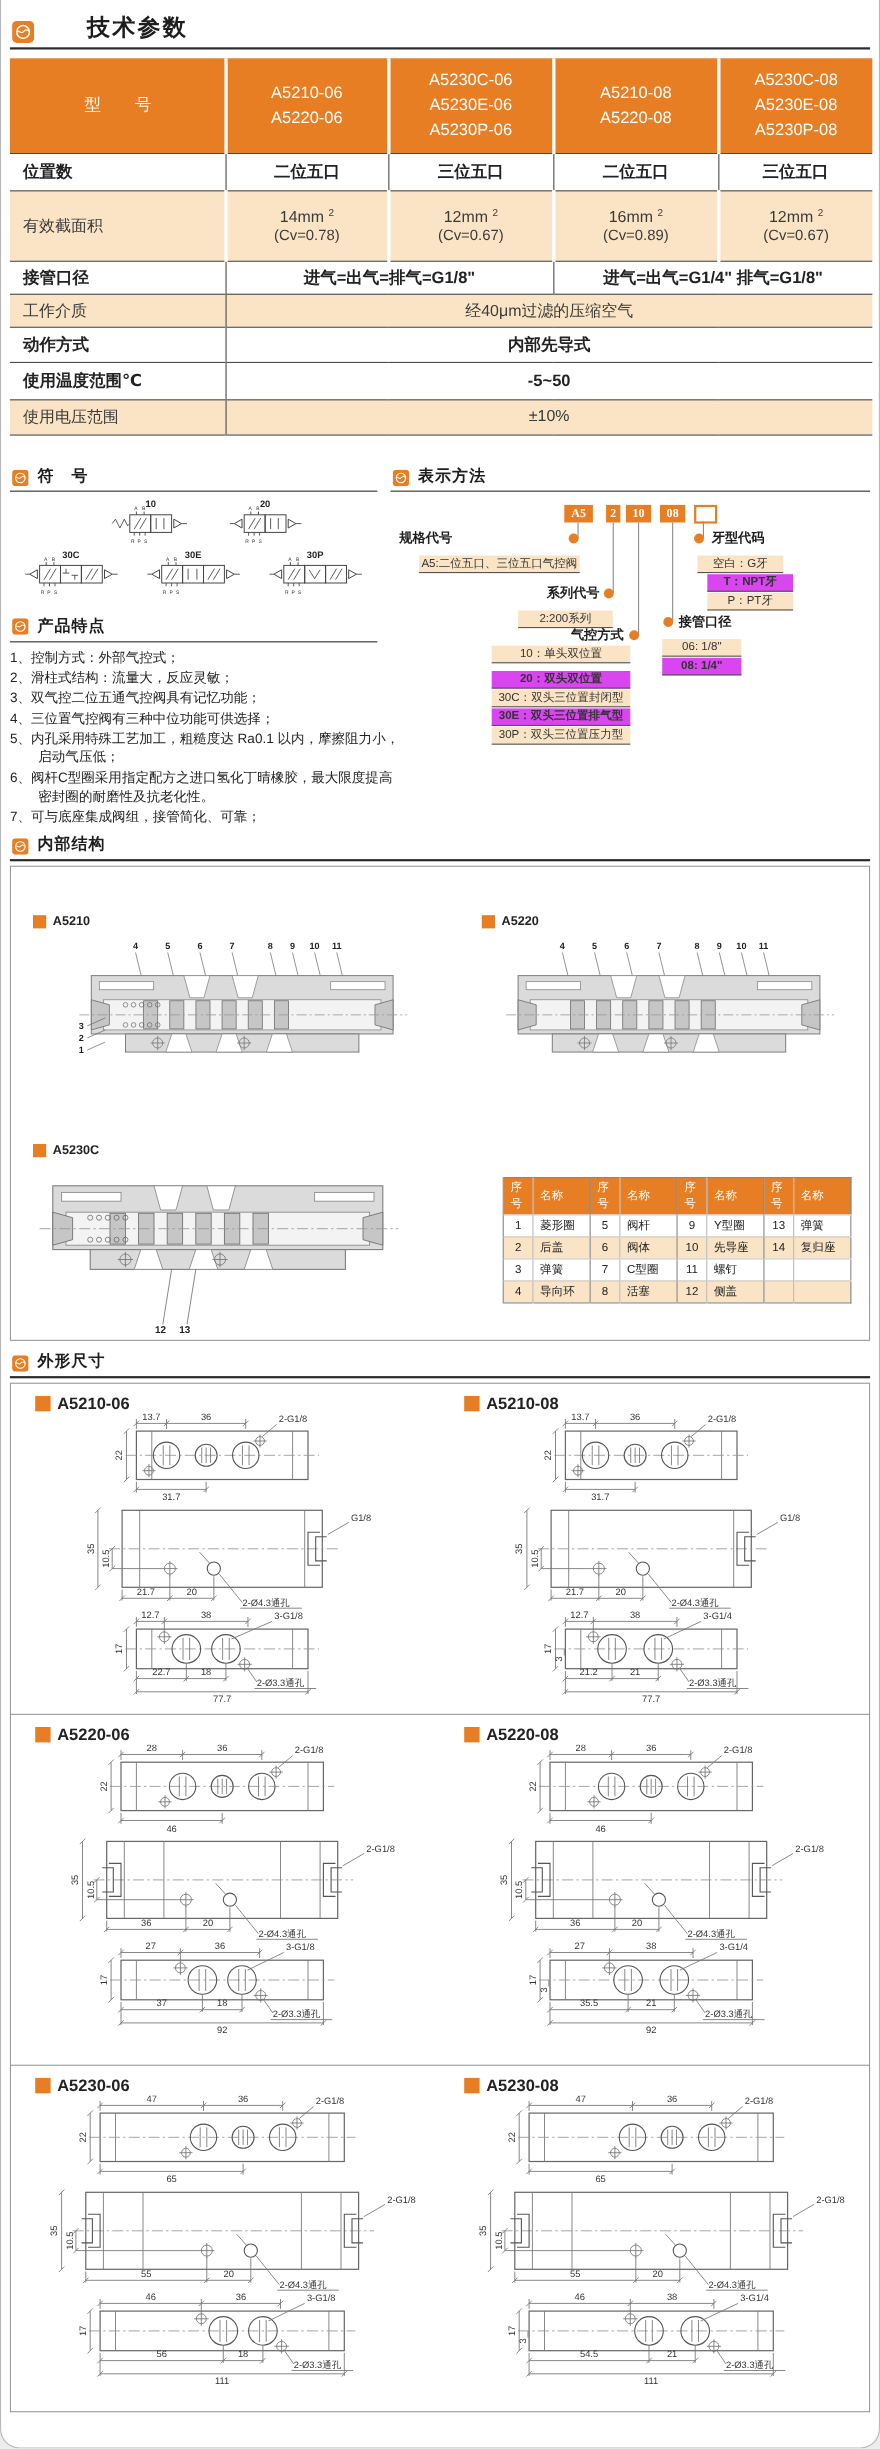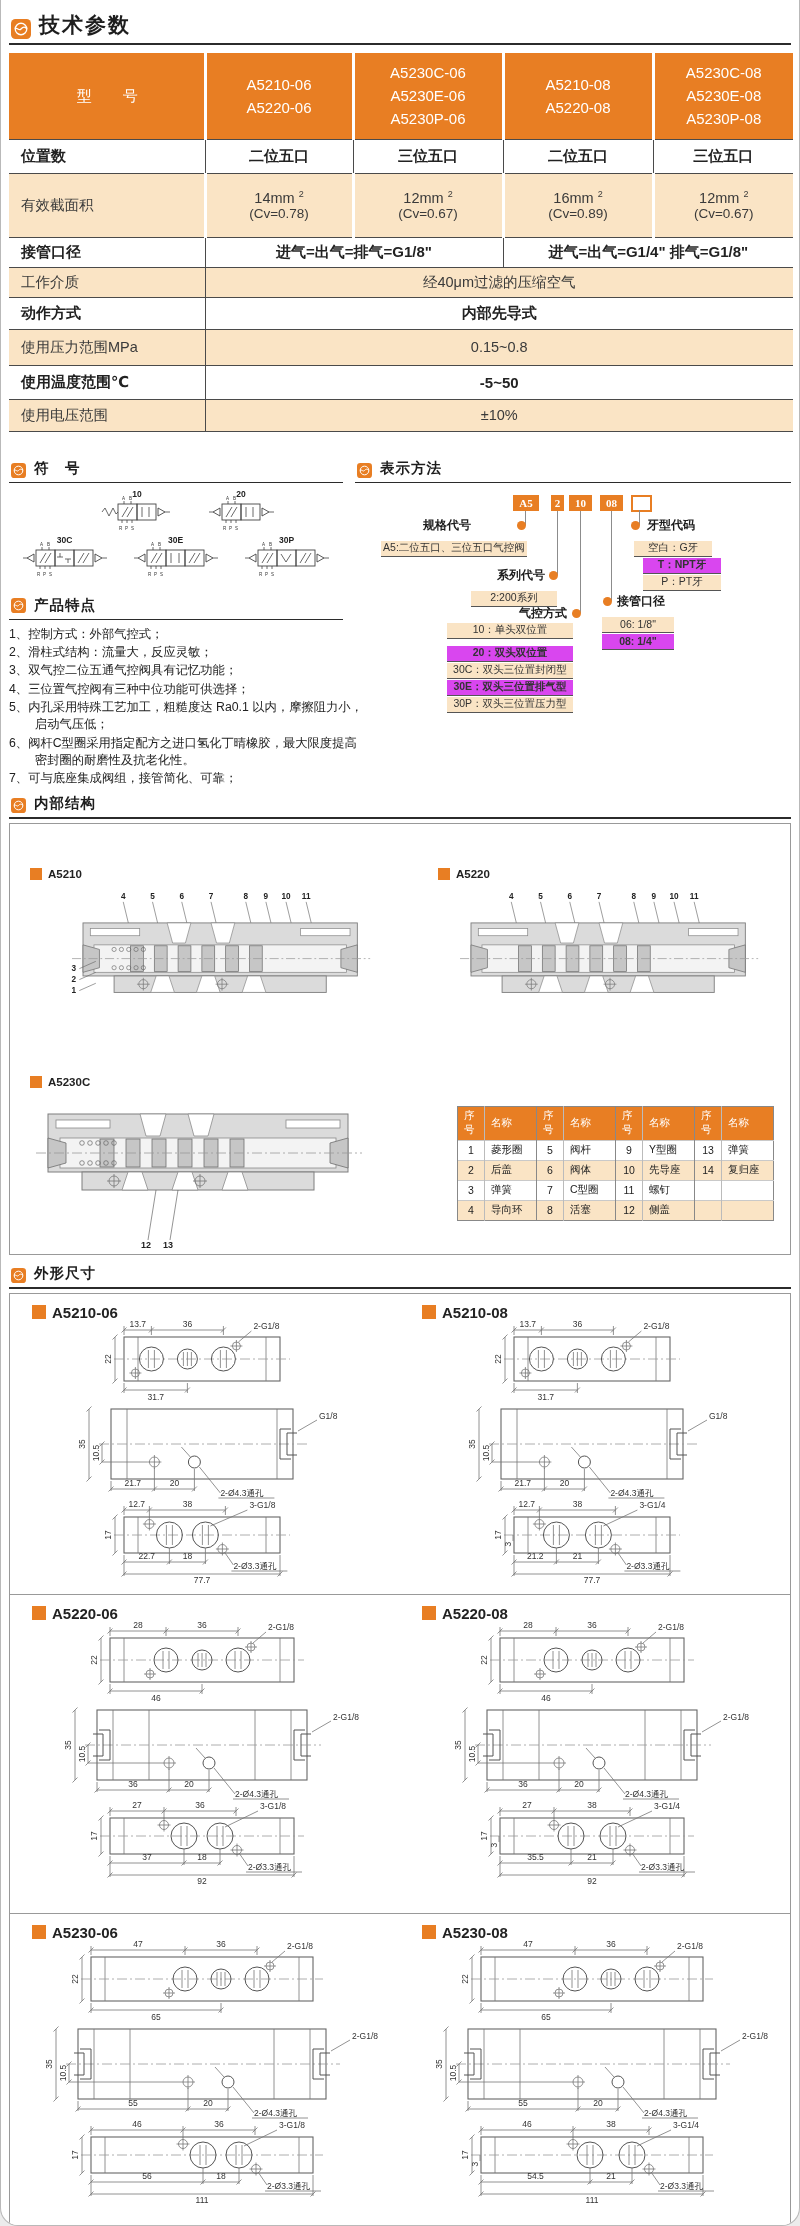--- a/index.html
+++ b/index.html
@@ -2,21 +2,21 @@
 <html><head>
 <meta charset="utf-8">
 <style>
   html,body{margin:0;padding:0;background:#ececec;font-family:"Liberation Sans","DejaVu Sans",sans-serif;color:#222;}
   .page{width:800px;height:2226px;margin:0 auto;background:#fff;border:1px solid #b9b9b9;border-top:none;
         border-radius:0 0 18px 18px;overflow:hidden;position:relative;box-sizing:border-box;}
   
   .sec-head{display:flex;align-items:flex-end;gap:8px;border-bottom:2px solid #2b2b2b;padding:3px 2px 4px;margin:0 8px;}
   .sec-head.big{margin-top:8px;}
   .sec-title{font-weight:bold;font-size:14.5px;letter-spacing:1px;color:#1d1d1d;}
-  .big .sec-title{font-size:21px;letter-spacing:2px;}
+  .big .sec-title{font-size:21px;letter-spacing:2px;margin-left:40px;}
   .logo{display:inline-flex;flex:none;}
   
   .spec{width:784px;margin:8px 8px 0;border-collapse:collapse;table-layout:fixed;border-bottom:1.5px solid #4a4a4a;}
   .spec td{border-top:1.5px solid #4a4a4a;text-align:center;vertical-align:middle;font-size:14.5px;padding:1px 2px;color:#222;}
   .spec tr.hdr td{background:#E87E23;color:#fff;border-top:none;font-size:15px;line-height:1.55;font-weight:normal;}
   .spec td.lab{text-align:left;padding-left:12px;}
   .spec td.mdl{text-align:center;letter-spacing:8px;font-size:16.5px;}
   .spec tr.wb td{font-weight:bold;font-size:15px;}
   .spec tr.cr td{background:#FAE4C5;font-weight:normal;color:#3a3a3a;}
   .spec td.gapL{border-left:3px solid #fff;}
@@ -138,24 +138,20 @@
           <td colspan="2" class="sepL">进气=出气=排气=G1/8"</td>
           <td colspan="2" class="sepL">进气=出气=G1/4"  排气=G1/8"</td>
         </tr>
         <tr class="cr" style="height:30px">
           <td class="lab">工作介质</td>
           <td colspan="4" class="sepL">经40μm过滤的压缩空气</td>
         </tr>
         <tr class="wb" style="height:32px">
           <td class="lab">动作方式</td>
           <td colspan="4" class="sepL">内部先导式</td>
-        </tr>
-        <tr class="cr" style="height:36px">
-          <td class="lab">使用压力范围MPa</td>
-          <td colspan="4" class="sepL">0.15~0.8</td>
         </tr>
         <tr class="wb" style="height:34px">
           <td class="lab">使用温度范围℃</td>
           <td colspan="4" class="sepL">-5~50</td>
         </tr>
         <tr class="cr" style="height:32px">
           <td class="lab">使用电压范围</td>
           <td colspan="4" class="sepL">±10%</td>
         </tr>
       </tbody>
@@ -343,21 +339,21 @@
           <div class="vline" style="left:170px;top:24px;height:14px"></div>
           <div class="vline" style="left:202px;top:24px;height:64px"></div>
           <div class="vline" style="left:225px;top:24px;height:102px"></div>
           <div class="vline" style="left:256px;top:24px;height:90px"></div>
           <div class="vline" style="left:284px;top:23px;height:15px"></div>
           <div class="dot" style="left:162px;top:34px"></div>
           <div class="dot" style="left:194px;top:84px"></div>
           <div class="dot" style="left:217px;top:122px"></div>
           <div class="dot" style="left:248px;top:110px"></div>
           <div class="dot" style="left:276px;top:34px"></div>
-          <div class="glabel" style="left:23px;width:138px;top:30px;text-align:center">规格代号</div>
+          <div class="glabel" style="left:8px;width:138px;top:30px;text-align:left">规格代号</div>
           <div class="glabel" style="left:60px;width:130px;top:80px;text-align:right">系列代号</div>
           <div class="glabel" style="left:80px;width:132px;top:118px;text-align:right">气控方式</div>
           <div class="glabel" style="left:262px;top:106px">接管口径</div>
           <div class="glabel" style="left:292px;top:30px">牙型代码</div>
           <div class="strip cream" style="left:26px;top:54px;width:146px">A5:二位五口、三位五口气控阀</div>
           <div class="strip cream" style="left:116px;top:104px;width:86px">2:200系列</div>
           <div class="strip cream" style="left:92px;top:136px;width:126px">10：单头双位置</div>
           <div class="strip white" style="left:92px;top:159px;width:126px">20：双头双位置</div>
           <div class="strip cream" style="left:92px;top:176px;width:126px">30C：双头三位置封闭型</div>
           <div class="strip white" style="left:92px;top:193px;width:126px">30E：双头三位置排气型</div>

